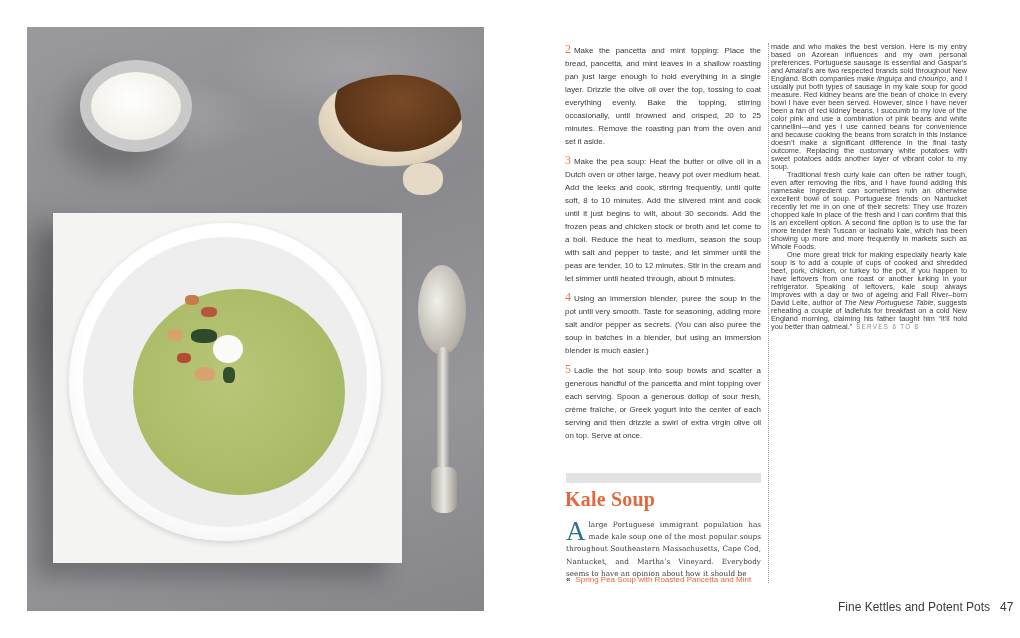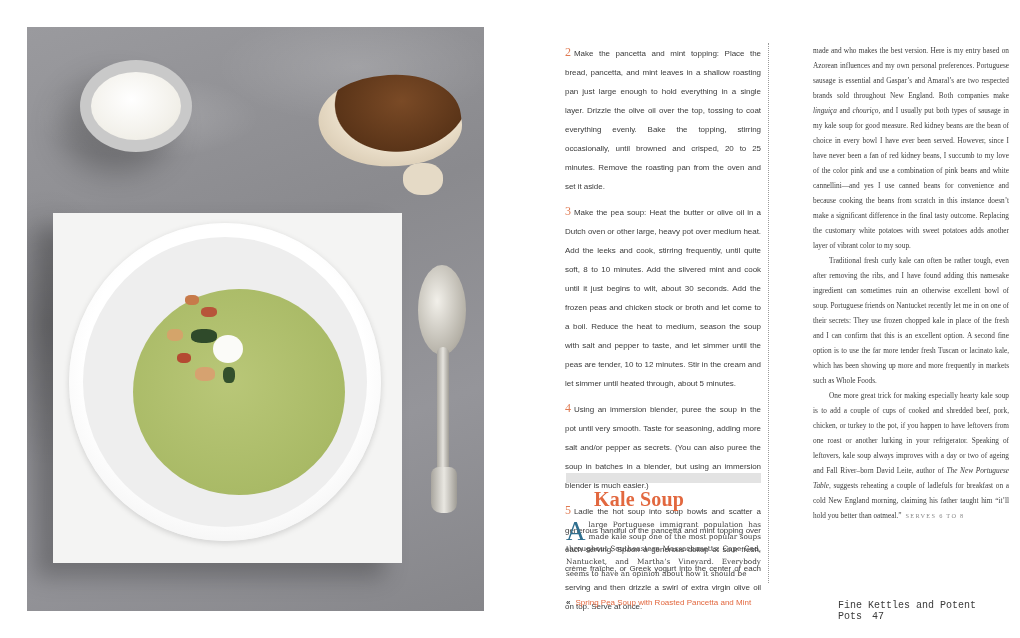--- a/index.html
+++ b/index.html
@@ -21,35 +21,35 @@
   .bowl { position:absolute; left:42px; top:196px; width:312px; height:318px; border-radius:50%; background:radial-gradient(circle at 50% 45%, #ffffff 60%, #e9e9e9 100%); box-shadow: 0 2px 6px rgba(0,0,0,0.15); }
   .bowl-rim { position:absolute; left:14px; top:14px; right:14px; bottom:14px; border-radius:50%; background:#eeeeee; }
   .soup { position:absolute; left:62px; top:73px; width:252px; height:206px; left:50px; top:52px; width:212px; height:206px; border-radius:50%; background:radial-gradient(ellipse at 45% 45%, #b9c778, #a9ba66 70%, #9bad5a); }
   .garnish { position:absolute; left:120px; top:260px; width:110px; height:110px; }
   .g { position:absolute; border-radius:40%; }
   .spoon-bowl { position:absolute; left:391px; top:238px; width:48px; height:90px; border-radius:50%; background:radial-gradient(ellipse at 40% 40%, #f2f0ea, #b6b2a8 70%, #8e8b84); }
   .spoon-handle { position:absolute; left:410px; top:320px; width:12px; height:150px; background:linear-gradient(90deg,#a8a59e,#e6e4de,#9e9b94); border-radius:6px; }
   .spoon-end { position:absolute; left:404px; top:440px; width:26px; height:46px; border-radius:8px 8px 10px 10px; background:linear-gradient(90deg,#a8a59e,#e9e7e1,#9e9b94); }
 
   
-  .col { position:absolute; font-size:8.4px; line-height:19px; text-align:justify; color:#3b3b3b; }
+  .col { position:absolute; font-size:8.4px; line-height:13px; text-align:justify; color:#3b3b3b; }
   .col-left { left:565px; top:43px; width:196px; font-family:"Liberation Sans", sans-serif; font-size:8px; letter-spacing:-0.05px; }
-  .col-right { left:813px; top:43px; width:196px; font-family:Liberation Serif, serif; font-size:7.3px; line-height:15px; }
+  .col-right { left:771px; top:43px; width:196px; font-family:Liberation Sans, sans-serif; font-size:7.3px; line-height:8px; }
   .step { margin:0 0 6px 0; }
   .step-num { color:#e07a52; font-family:"Liberation Serif", serif; font-size:12px; margin-right:3px; }
   .divider { position:absolute; left:768px; top:43px; height:540px; width:0; border-left:1.2px dotted #9a9a9a; }
   .rule-bar { position:absolute; left:566px; top:473px; width:195px; height:10px; background:#e3e3e3; }
-  .recipe-title { position:absolute; left:565px; top:488px; font-family:"Liberation Serif", serif; font-size:20px; font-weight:bold; color:#e2683f; letter-spacing:0.2px;margin-left:29px; }
+  .recipe-title { position:absolute; left:565px; top:488px; font-family:"Liberation Serif", serif; font-size:20px; font-weight:bold; color:#e2683f; letter-spacing:0.2px; }
   .intro { position:absolute; left:566px; top:519px; width:195px; font-family:"DejaVu Serif", serif; font-size:7.3px; line-height:12.2px; text-align:justify; color:#3b3b3b; }
   .dropcap { float:left; font-family:"Liberation Serif", serif; font-size:27px; line-height:22px; color:#2f6f8f; margin:1px 3px 0 0; }
   .indent { text-indent:16px; display:block; }
   .serves { font-size:6.3px; letter-spacing:1.3px; color:#8a8a8a; margin-left:4px; }
-  .footer-left { position:absolute; left:566px; top:598px; font-family:"Liberation Sans", sans-serif; font-size:8px; color:#e2683f;text-align:center; }
+  .footer-left { position:absolute; left:566px; top:575px; font-family:"Liberation Sans", sans-serif; font-size:8px; color:#e2683f;text-align:center; }
   .footer-left .arrow { color:#444; font-weight:bold; margin-right:5px; }
-  .footer-right { position:absolute; left:838px; top:600px; font-family:Liberation Mono, monospace; font-size:10px; color:#3b3b3b; }
+  .footer-right { position:absolute; left:838px; top:600px; font-family:Liberation Sans, sans-serif; font-size:12px; color:#3b3b3b; }
   .footer-right .pg { margin-left:10px; }
   i { font-style:italic; }
 </style>
 </head>
 <body>
 
 <div class="photo">
   <div class="cloth"></div>
   <div class="ramekin">
       <div class="cream"></div>

